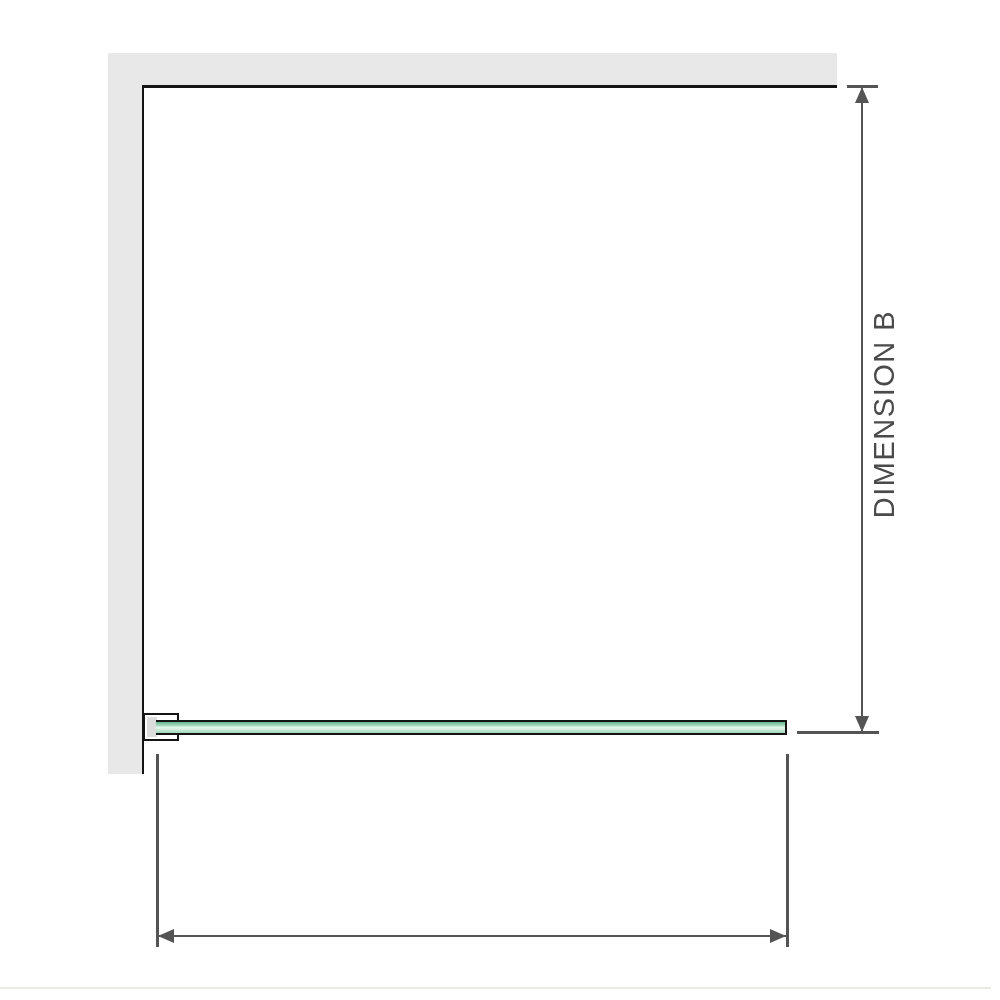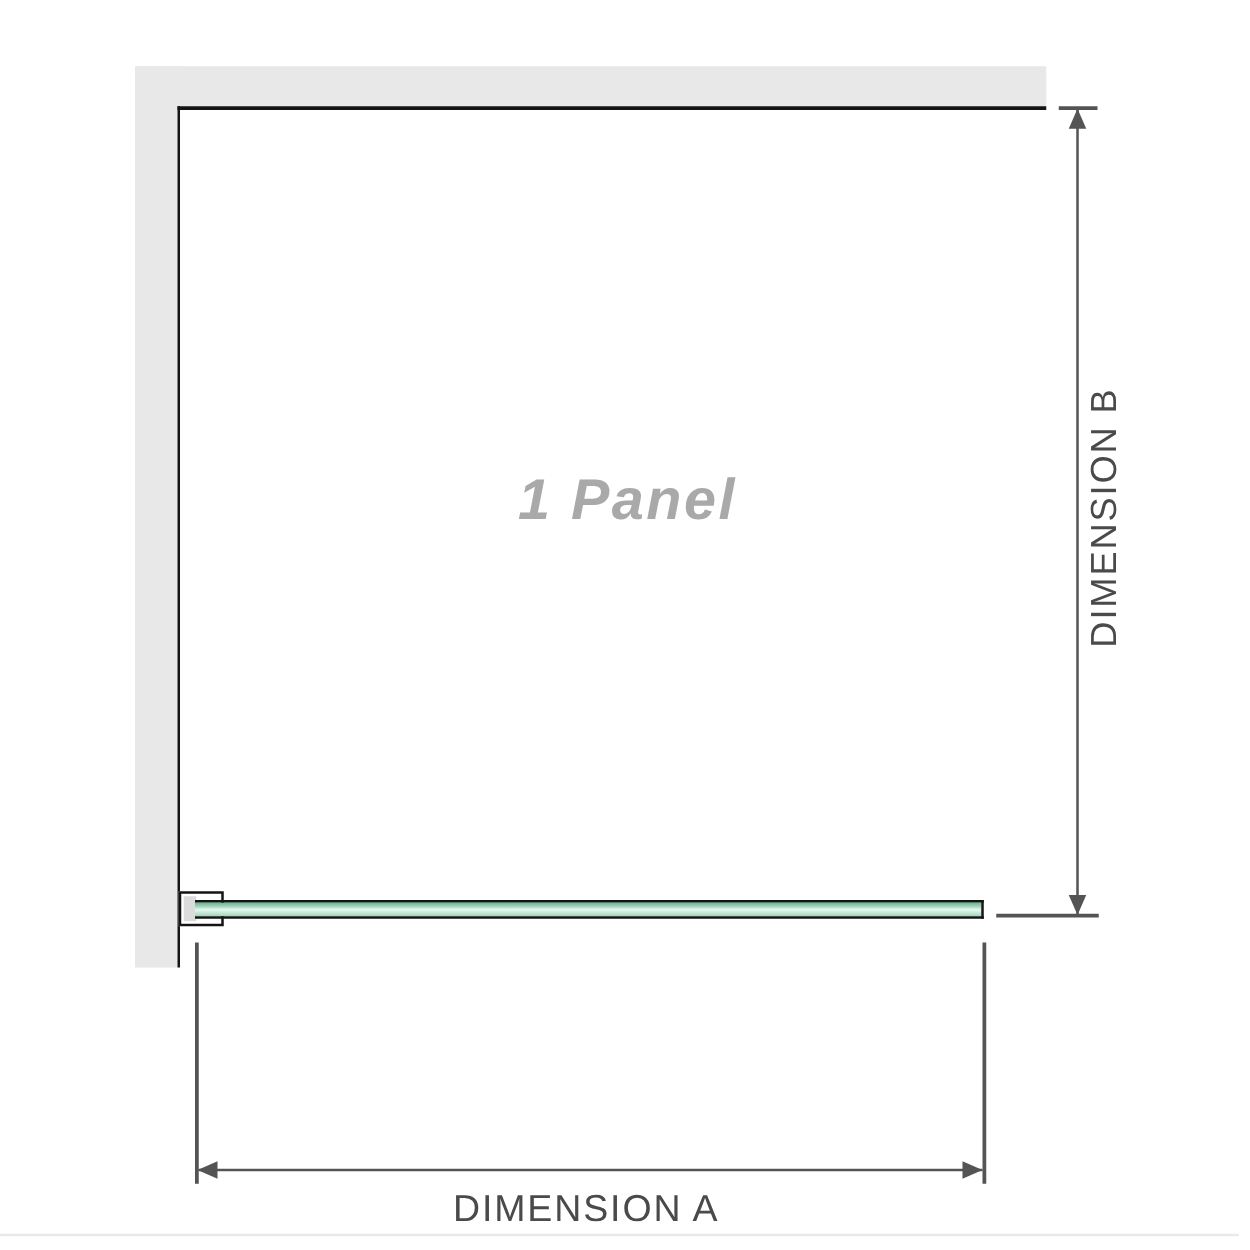--- a/index.html
+++ b/index.html
@@ -105,19 +105,17 @@
   <div class="abs dimB-line"></div>
   <div class="abs arrow dimB-arrow-up"></div>
   <div class="abs arrow dimB-arrow-down"></div>
   <div class="abs dimB-label">DIMENSION B</div>
 
   <div class="abs dimA-ext-left"></div>
   <div class="abs dimA-ext-right"></div>
   <div class="abs dimA-line"></div>
   <div class="abs arrow dimA-arrow-left"></div>
   <div class="abs arrow dimA-arrow-right"></div>
-  <div class="abs dimA-label">DIMENSION A</div>
 
-  <div class="abs panel-label">1 Panel</div>
 
   <div class="abs bottom-separator"></div>
 
 </div>
 
 </body></html>

